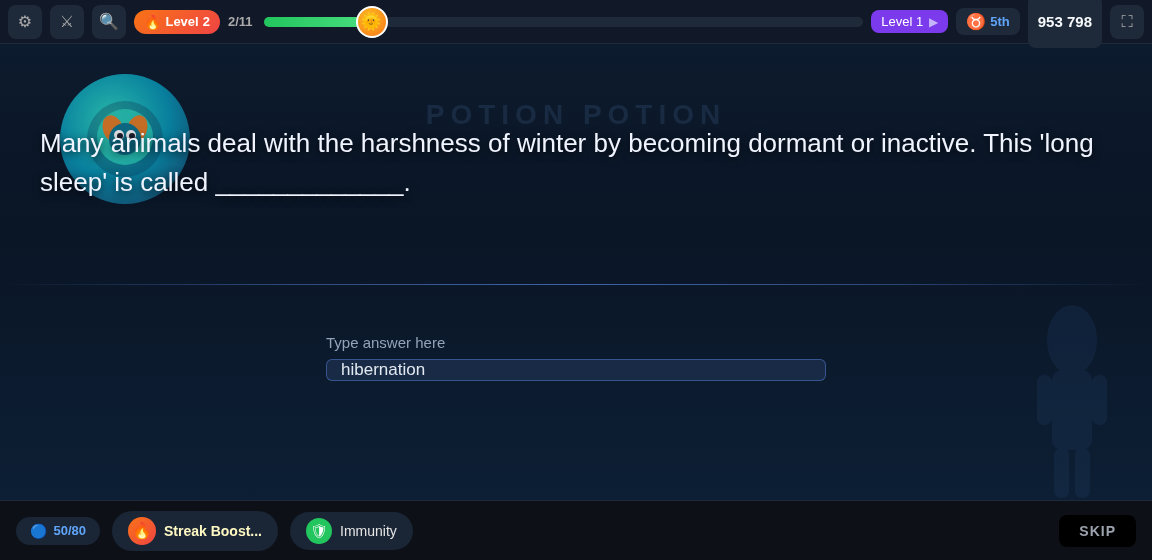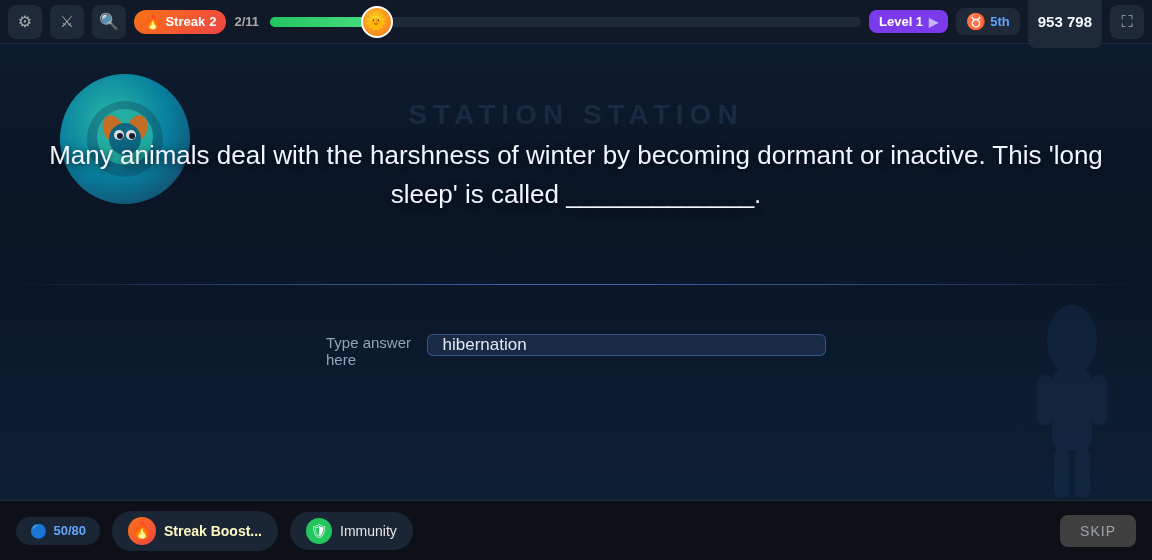--- a/index.html
+++ b/index.html
@@ -83,21 +83,21 @@
       font-size: 16px;
     }
 
     .level-badge {
       display: flex; align-items: center; gap: 6px;
       background: #7c3aed;
       border-radius: 8px;
       padding: 4px 10px;
       color: white;
       font-size: 13px;
-      font-weight: bold;
+      font-weight: normal;
       cursor: pointer;
     }
     .level-arrow { font-size: 12px; color: #c4b5fd; }
 
     .rank-badge {
       display: flex; align-items: center; gap: 4px;
       color: #60a5fa;
       font-size: 13px;
       font-weight: bold;
       background: #1e2a3a;
@@ -173,23 +173,22 @@
       align-items: center;
       justify-content: center;
       font-size: 48px;
     }
 
     
     .question-area {
       position: absolute;
       top: 80px;
       left: 0; right: 0;
-      text-align: center;
+      text-align: left;
       padding: 0 40px;
-      margin-top: 12px;
     }
     .question-text {
       font-size: 26px;
       color: #f0f4ff;
       font-weight: 500;
       line-height: 1.5;
       text-shadow: 0 2px 8px rgba(0,0,0,0.8);
     }
 
     
@@ -202,21 +201,21 @@
     }
 
     
     .answer-section {
       position: absolute;
       top: 290px;
       left: 50%;
       transform: translateX(-50%);
       width: 500px;
       display: flex;
-      flex-direction: row;
+      flex-direction: column;
       align-items: flex-start;
       gap: 8px;
     }
     .answer-label {
       color: #94a3b8;
       font-size: 15px;
       font-weight: 400;
     }
     .answer-input {
       width: 100%;
@@ -304,48 +303,48 @@
       color: white;
     }
     .immunity-label {
       color: #e5e5e5;
       font-size: 14px;
     }
 
     .spacer { flex: 1; }
 
     .skip-btn {
-      background: #404040;
+      background: #000000;
       color: #9ca3af;
       border: none;
       border-radius: 8px;
       padding: 8px 20px;
       font-size: 14px;
-      font-weight: 400;
+      font-weight: 700;
       cursor: pointer;
       letter-spacing: 1px;
     }
   </style>
 </head>
 <body>
 
 <div class="top-bar">
   <button class="top-btn">
     <span>⚙</span>
   </button>
   <button class="top-btn">
     <span>⚔</span>
   </button>
   <button class="top-btn">
     <span>🔍</span>
   </button>
 
   <div class="streak-badge">
     <span class="lightning">🔥</span>
-    <span>Streak</span>
+    <span>Level</span>
     <span>2</span>
   </div>
 
   <span class="progress-fraction">2/11</span>
 
   <div class="progress-bar-wrap">
     <div class="progress-bar-fill" style="width: 18%;">
       <div class="progress-avatar">🌞</div>
     </div>
   </div>
@@ -363,21 +362,21 @@
   <div class="score-display">953 798</div>
 
   <button class="fullscreen-btn">
     <span>⛶</span>
   </button>
 </div>
 
 <div class="main-area">
 
   <div class="bg-decor">
-    <div class="bg-station-text">STATION STATION</div>
+    <div class="bg-station-text">POTION POTION</div>
 
     <div class="creature-circle">
       <svg width="80" height="80" viewBox="0 0 80 80">
         <circle cx="40" cy="40" r="38" fill="rgba(13,50,80,0.3)"></circle>
         <ellipse cx="40" cy="38" rx="28" ry="28" fill="#2dd4bf" opacity="0.8"></ellipse>
         <ellipse cx="28" cy="30" rx="10" ry="14" fill="#f97316" opacity="0.9" transform="rotate(-20 28 30)"></ellipse>
         <ellipse cx="52" cy="30" rx="10" ry="14" fill="#f97316" opacity="0.9" transform="rotate(20 52 30)"></ellipse>
         <circle cx="40" cy="40" r="16" fill="#0e7490"></circle>
         <circle cx="34" cy="36" r="5" fill="white"></circle>
         <circle cx="46" cy="36" r="5" fill="white"></circle>

